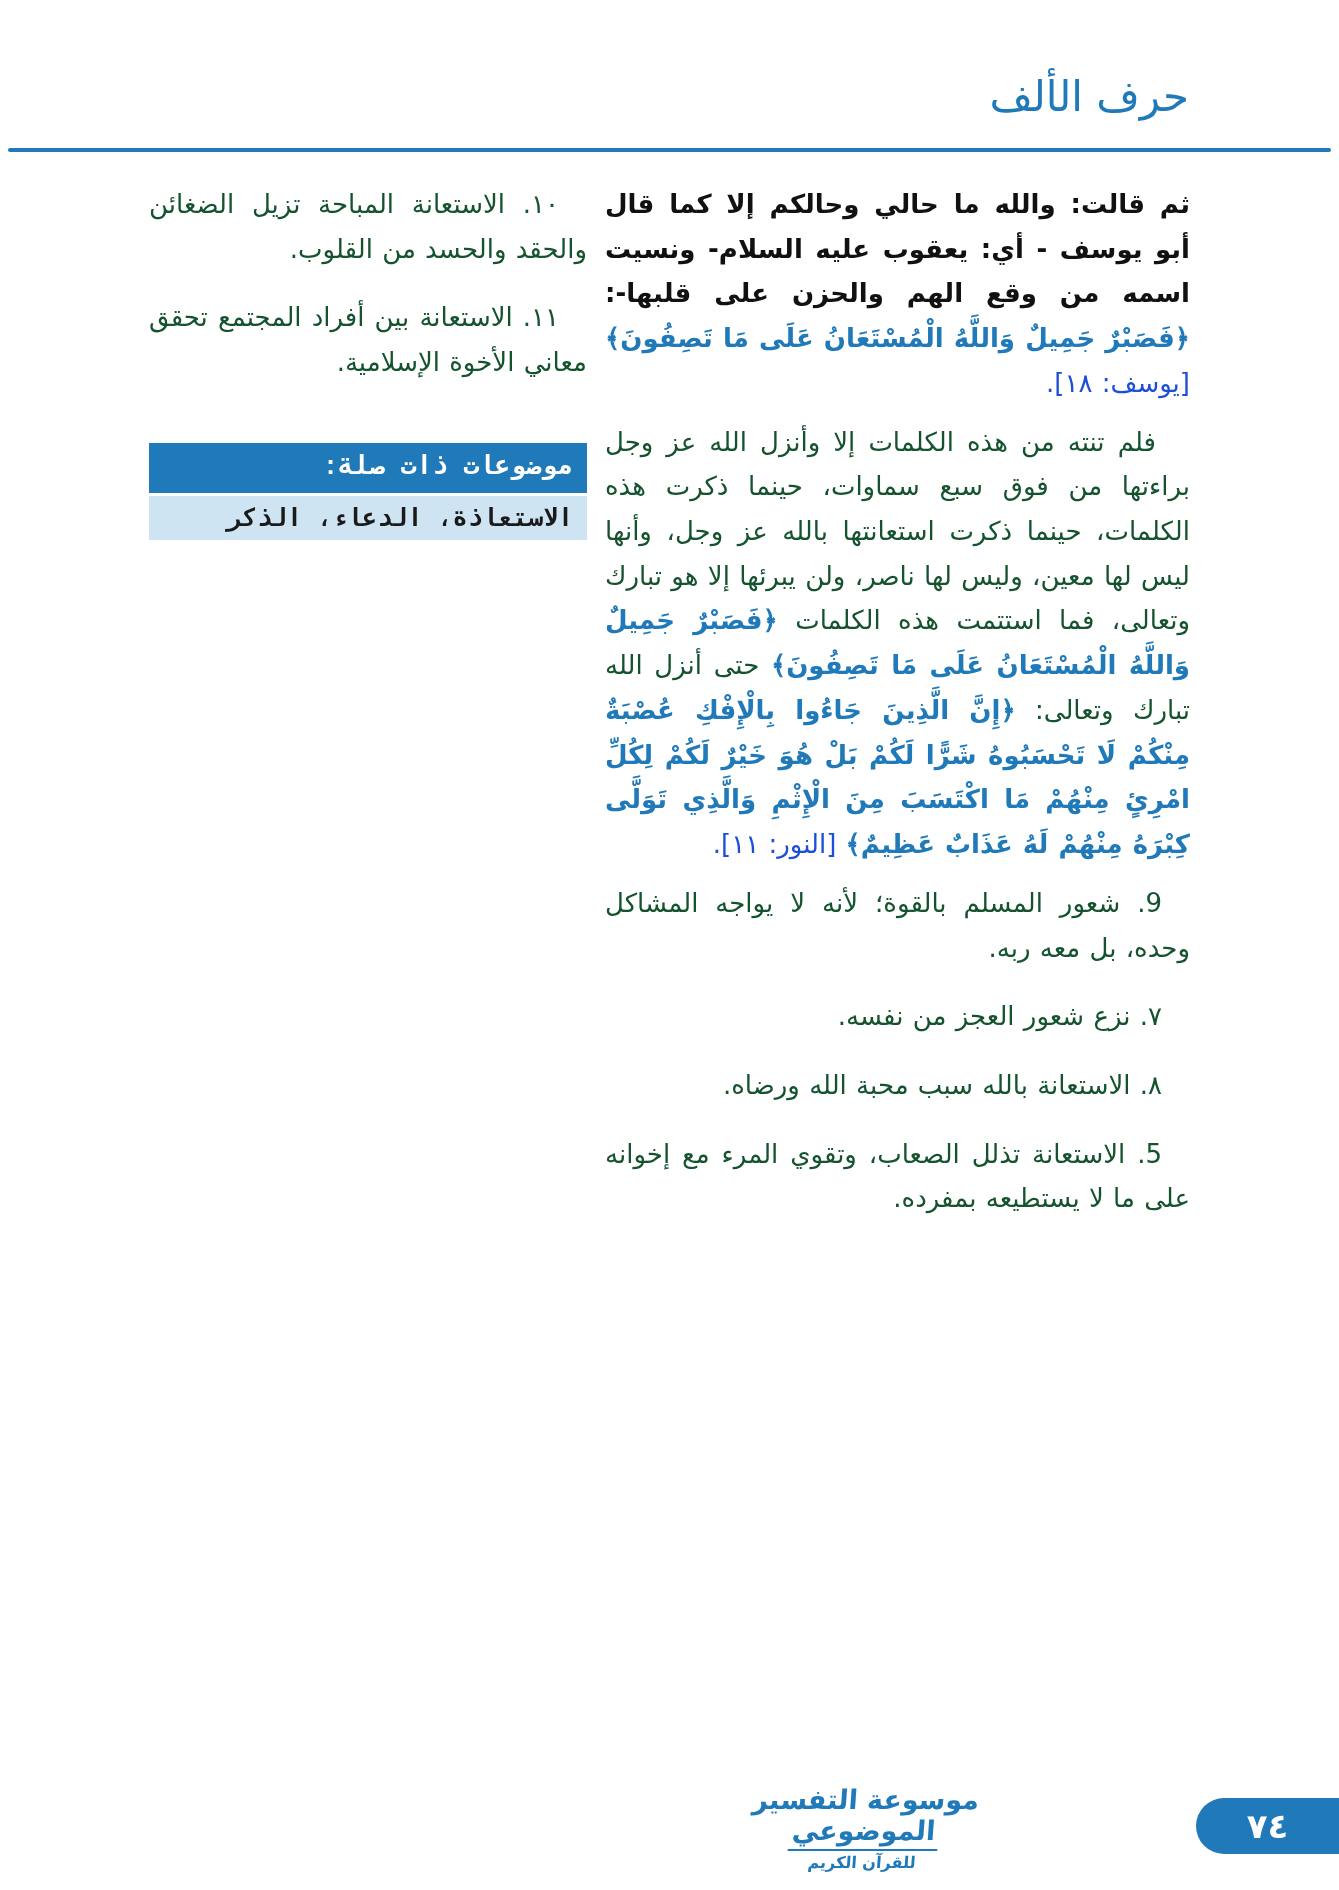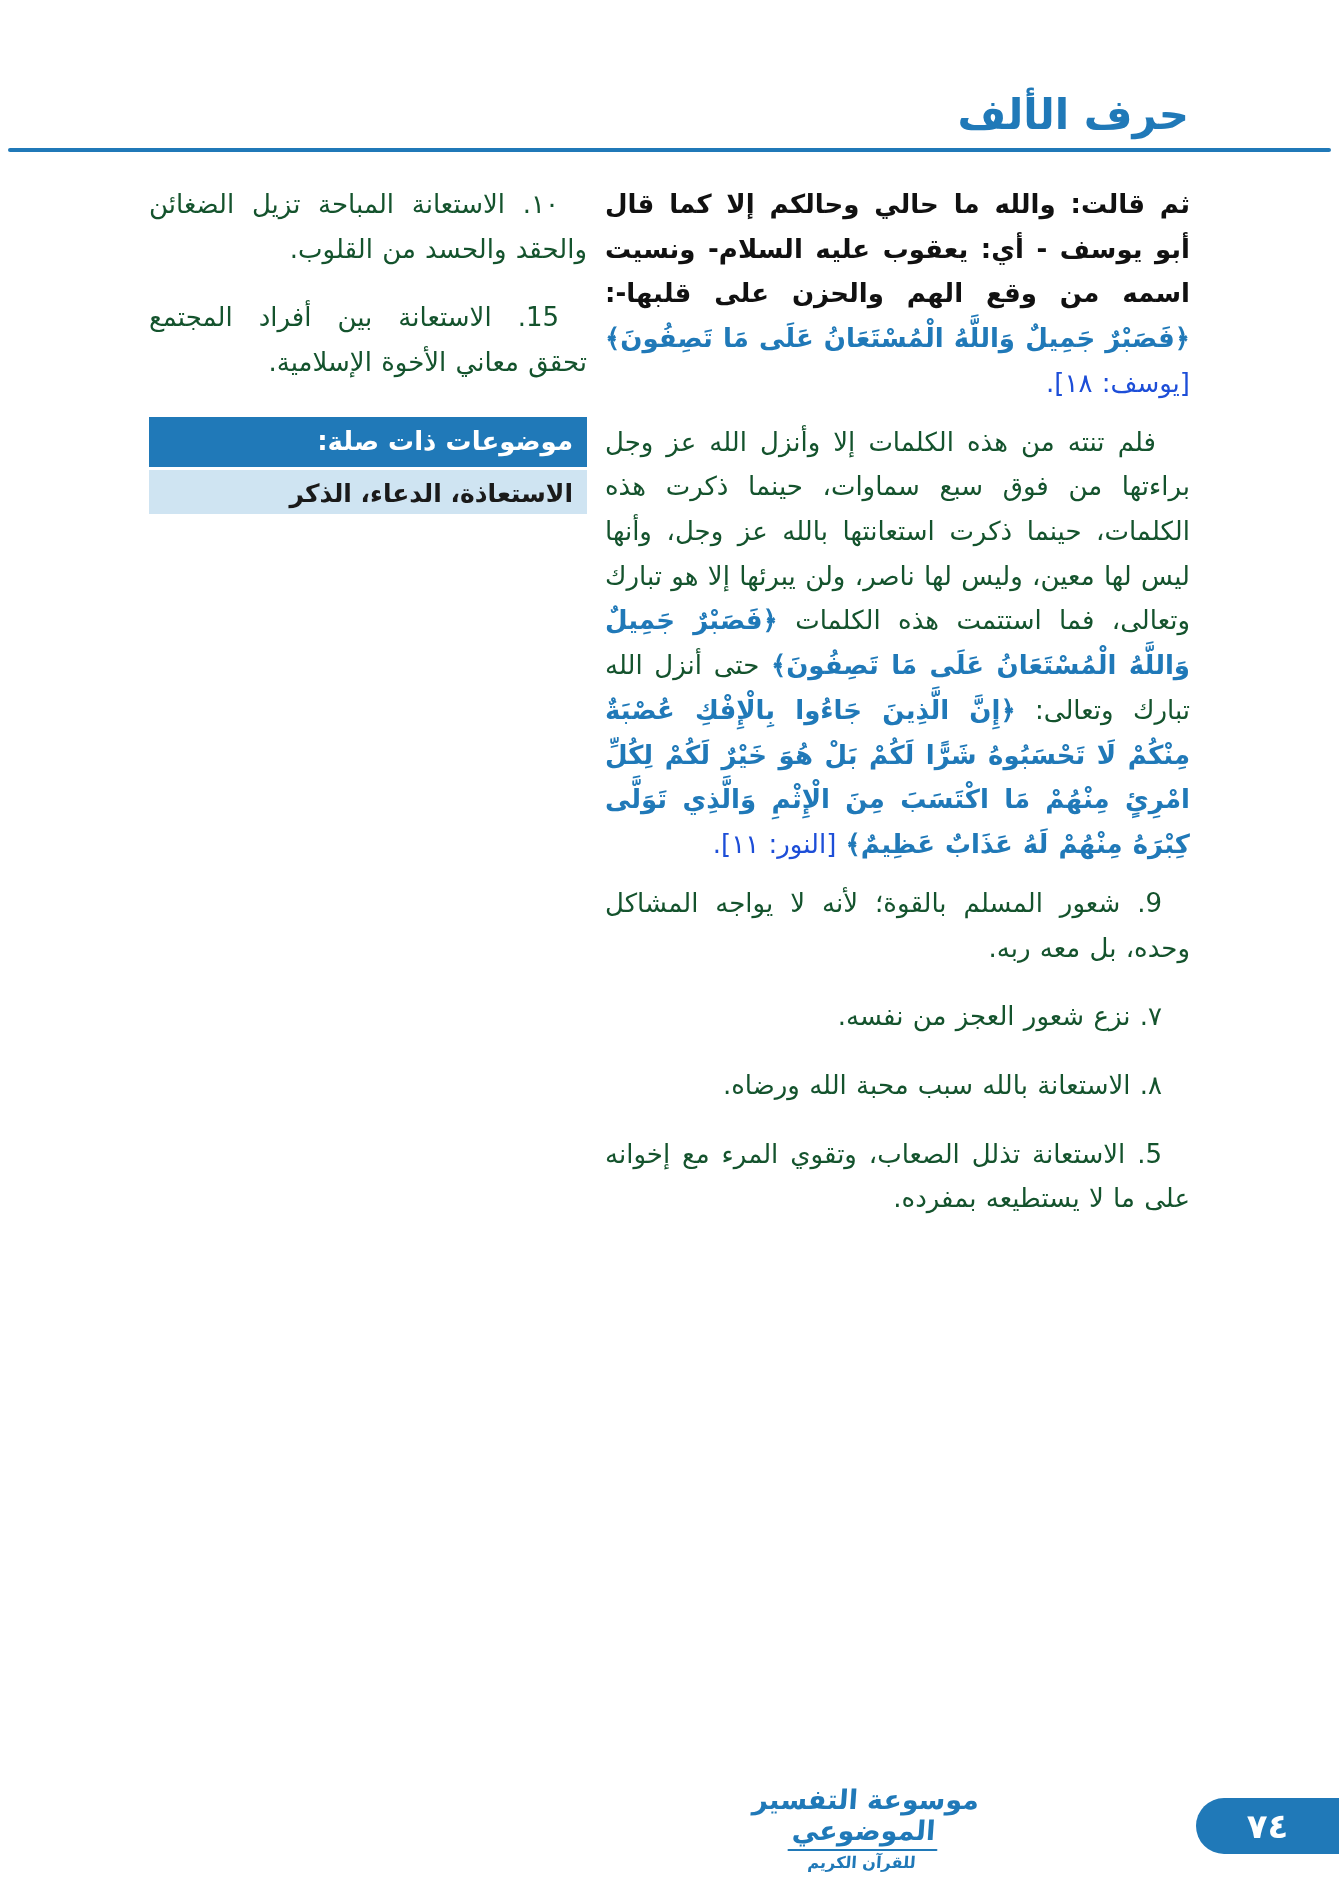--- a/index.html
+++ b/index.html
@@ -10,23 +10,23 @@
     position:relative;
     width:1339px; height:1890px;
     background:#ffffff;
     direction:rtl;
     overflow:hidden;
     margin:0 auto;
   }
 
   
   .section-title {
-    position:absolute; top:90px; right:150px;
+    position:absolute; top:72px; right:150px;
     color:var(--accent,#2079b8);
-    font-size:42px; font-weight:bold;
+    font-size:42px; font-weight:normal;
     letter-spacing:0.5px;
   }
   .header-rule {
     position:absolute; top:148px; left:8px; right:8px;
     height:4px; background:var(--accent,#2079b8); border-radius:2px;
   }
 
   
   .columns {
     position:absolute; top:182px; right:149px; left:149px;
@@ -42,21 +42,21 @@
     word-spacing:1px;
   }
   .para.indent { text-indent:34px; }
   .para.item { text-indent:28px; margin-bottom:24px; }
   .seg-normal { color:#14532d; }
   .seg-bold { font-weight:bold; color:#111111; }
   .seg-quran { color:var(--accent,#2079b8); font-weight:bold; }
   .seg-ref { color:#1d4ed8; font-size:26px; }
 
   
-  .related { margin-top:32px; }
+  .related { margin-top:58px;font-family:Liberation Mono, monospace; }
   .related-title {
     background:var(--accent,#2079b8);
     color:#ffffff; font-weight:bold;
     font-size:26px; line-height:1;
     padding:11px 14px 13px 14px;
     text-align:right;
   }
   .related-items {
     background:var(--light-bar,#cfe4f2);
     color:#1a1a1a; font-weight:bold;
@@ -109,21 +109,21 @@
           <p class="para item"><span class="seg-normal">9. شعور المسلم بالقوة؛ لأنه لا يواجه المشاكل وحده، بل معه ربه.</span></p>
           <p class="para item"><span class="seg-normal">٧. نزع شعور العجز من نفسه.</span></p>
           <p class="para item"><span class="seg-normal">٨. الاستعانة بالله سبب محبة الله ورضاه.</span></p>
           <p class="para item"><span class="seg-normal">5. الاستعانة تذلل الصعاب، وتقوي المرء مع إخوانه على ما لا يستطيعه بمفرده.</span></p>
         </div>
     </section>
 
     <section class="col col-left">
       <div id="left-paras">
           <p class="para item"><span class="seg-normal">١٠. الاستعانة المباحة تزيل الضغائن والحقد والحسد من القلوب.</span></p>
-          <p class="para item"><span class="seg-normal">15. الاستعانة بين أفراد المجتمع تحقق معاني الأخوة الإسلامية.</span></p>
+          <p class="para item"><span class="seg-normal">١١. الاستعانة بين أفراد المجتمع تحقق معاني الأخوة الإسلامية.</span></p>
         </div>
 
       <div class="related">
         <div class="related-title">موضوعات ذات صلة:</div>
         <div class="related-items">الاستعاذة، الدعاء، الذكر</div>
       </div>
     </section>
 
   </main>
 

